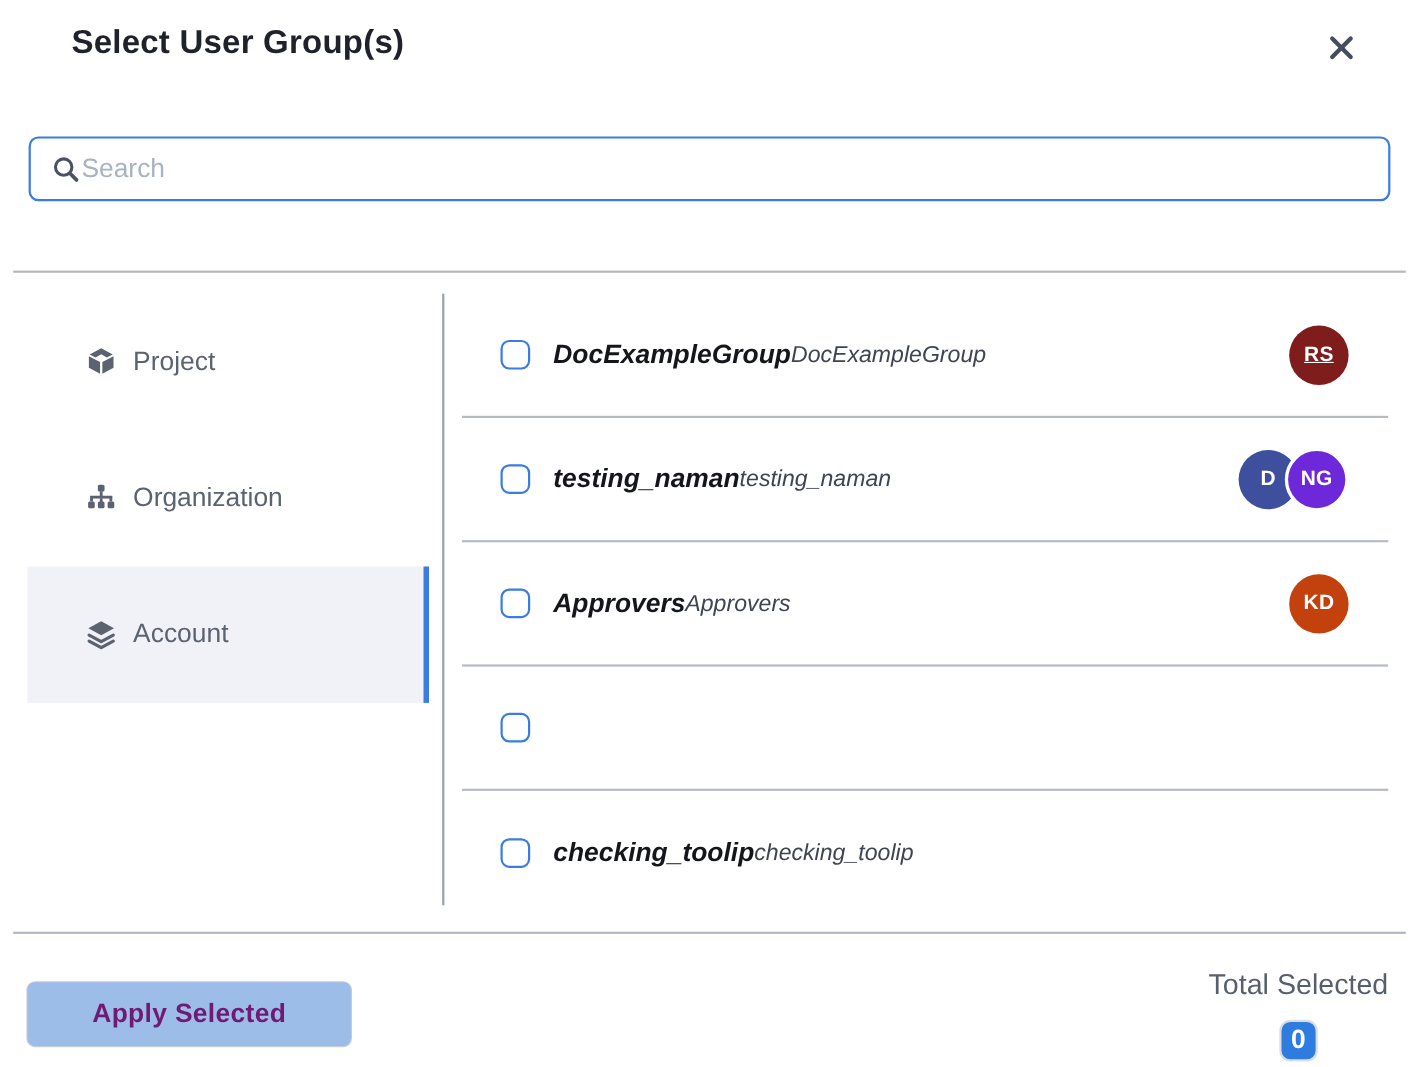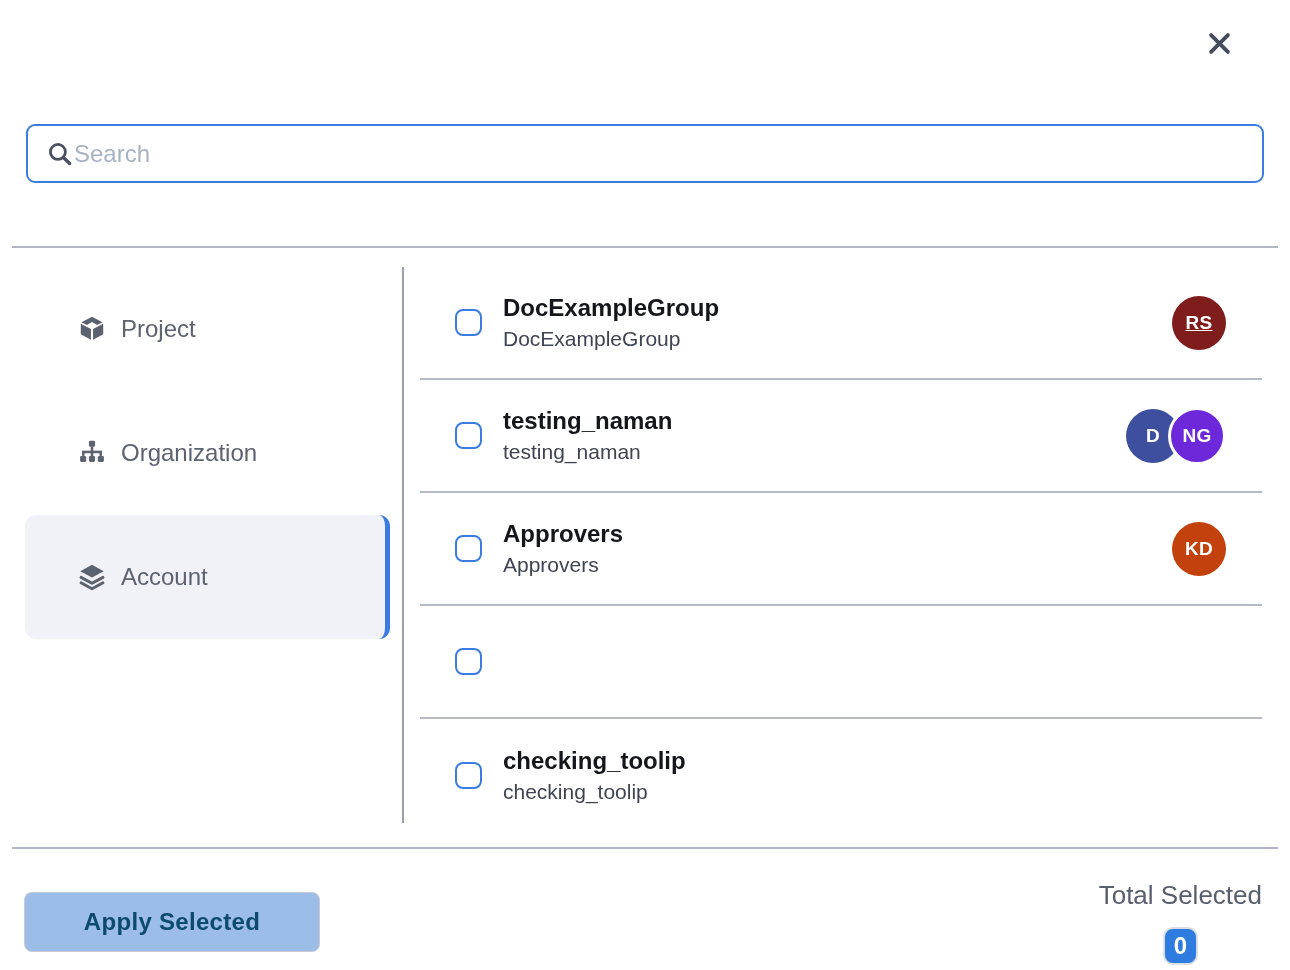--- a/index.html
+++ b/index.html
@@ -42,75 +42,76 @@
   .divider-bottom { top: 847px; }
 
   
   .content { position: absolute; top: 267px; left: 0; right: 0; height: 573px; }
 
   .sidebar { position: absolute; left: 25px; top: 0; width: 365px; text-align: center; }
   .side-item {
     height: 124px; display: flex; align-items: center; gap: 15px;
     padding-left: 53px; cursor: pointer;
   }
-  .side-item.selected { background: #f1f2f8; border-right: 5px solid #3b7ce2; border-radius: 11px; }
+  .side-item.selected { background: #f1f2f8; border-right: 5px solid #3b7ce2; }
   .side-icon { width: 28px; height: 28px; display: inline-flex; flex: 0 0 auto; }
   .side-label { font-size: 24px; color: #5b6270; }
 
   .vdivider {
     position: absolute; left: 402px; top: 0; width: 2px; height: 556px; background: #9aa0ad;
   }
 
   .group-list { position: absolute; left: 420px; right: 28px; top: 0; }
   .group-row {
     height: 113px; display: flex; align-items: center; padding-left: 35px;
     border-bottom: 2px solid #b6bac5;
   }
   .group-row:last-child { border-bottom: none; }
   .checkbox {
     width: 27px; height: 27px; flex: 0 0 auto; margin-right: 21px;
     border: 2.5px solid #3b7ce2; border-radius: 8px; background: #fff; cursor: pointer;
   }
-  .row-text { display: flex; flex-direction: column; }
+  .row-text { display: flex; flex-direction: row; font-style: italic; }
   .row-title { font-size: 24px; font-weight: 700; color: #14161b; line-height: 31px; }
   .row-sub { font-size: 21px; color: #3f4452; line-height: 31px; }
   .avatars { margin-left: auto; margin-right: 36px; display: flex; align-items: center; }
   .avatar {
     width: 54px; height: 54px; border-radius: 50%;
     display: flex; align-items: center; justify-content: center;
     color: #ffffff; font-size: 19px; font-weight: 700; letter-spacing: 0.3px;
   }
   .avatar.overlap { margin-left: -12px; border: 3px solid #ffffff; width: 58px; height: 58px; }
 
   
   .footer {
     position: absolute; left: 25px; right: 28px; top: 890px; height: 64px;
     display: flex; align-items: center; justify-content: space-between;
   }
   .apply-btn {
-    width: 294px; height: 58px; background: #9dbde9; color: #0c4a6e;
+    width: 294px; height: 58px; background: #9dbde9; color: #701a75;
     border: none; border-radius: 7px; box-shadow: 0 0 0 1px #c6cbd5;
     font-size: 24px; font-weight: 600; letter-spacing: 0.3px;
     font-family: "Liberation Sans", "DejaVu Sans", sans-serif; cursor: pointer;
   }
   .total-wrap { display: flex; align-items: center; gap: 16px; flex-direction: column; }
   .total-label { font-size: 26px; color: #575e6e; }
   .total-badge {
     min-width: 35px; height: 38px; padding: 0 6px;
     background: #2e7ce0; border: 2.5px solid #d9dde4; border-radius: 10px;
     display: flex; align-items: center; justify-content: center;
     color: #ffffff; font-size: 24px; font-weight: 700;
   }
   svg { display: block; }
 </style>
 </head>
 <body>
 
 <div class="modal">
 
+  <div class="title">Select User Group(s)</div>
 
   <button class="close-btn">
     <span>
       <svg width="31" height="31" viewBox="0 0 24 24">
         <line x1="5.5" y1="5.5" x2="18.5" y2="18.5" stroke="#454c5d" stroke-width="3" stroke-linecap="round"></line>
         <line x1="18.5" y1="5.5" x2="5.5" y2="18.5" stroke="#454c5d" stroke-width="3" stroke-linecap="round"></line>
       </svg>
     </span>
   </button>
 

